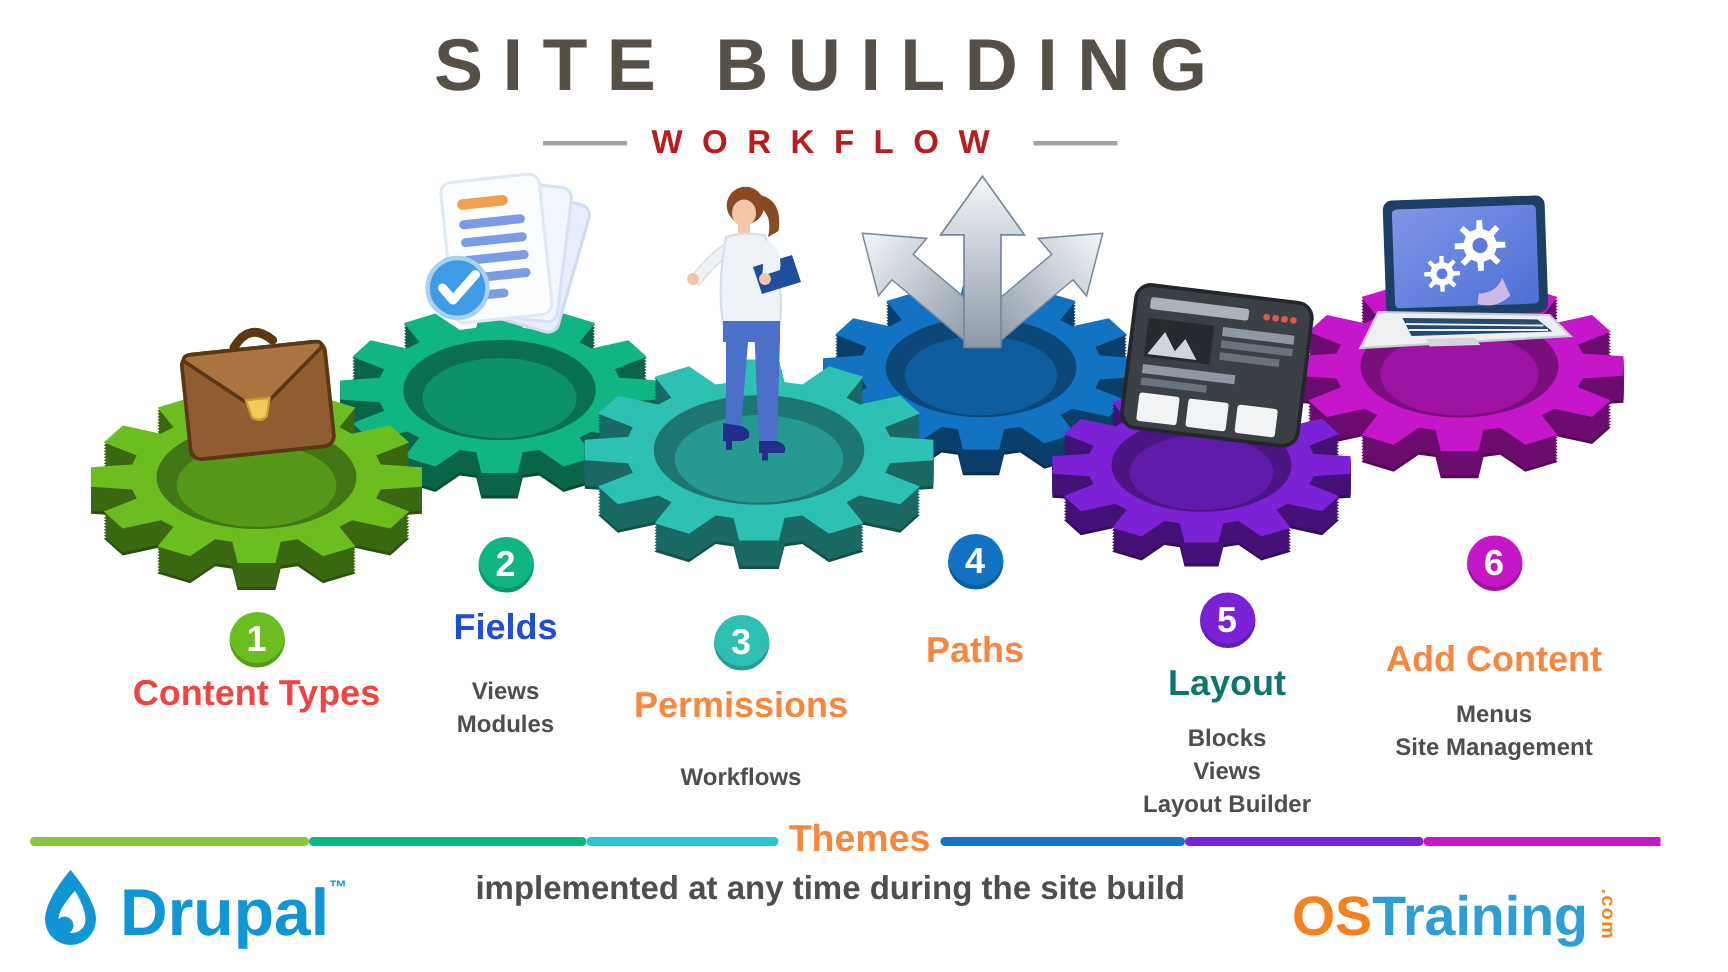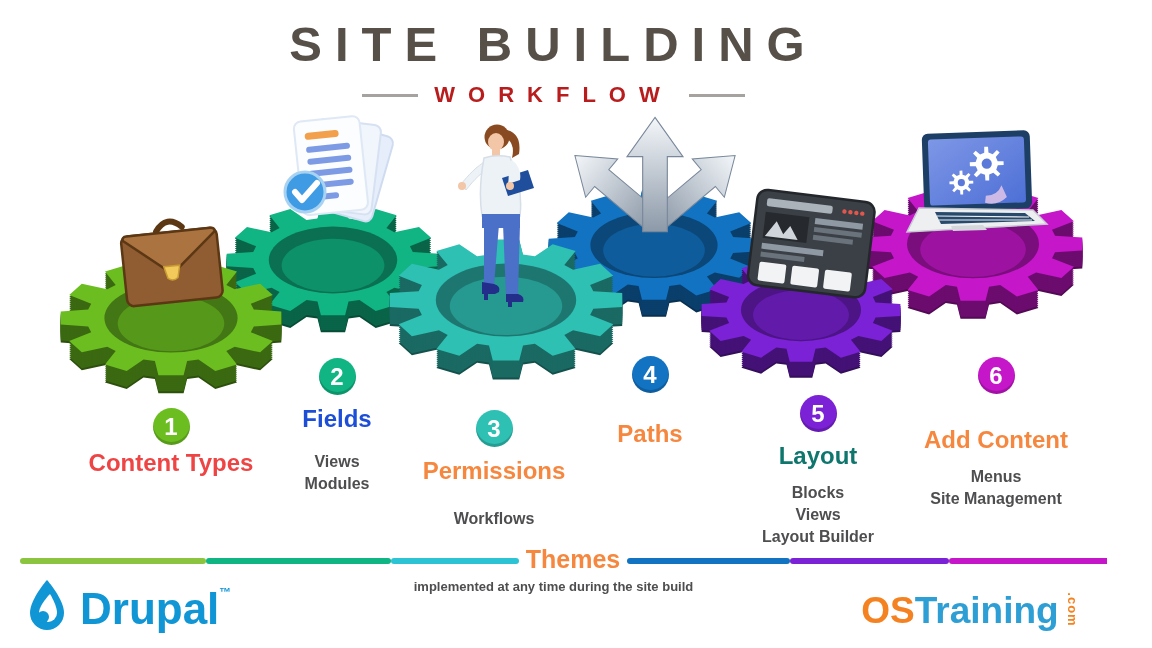--- a/index.html
+++ b/index.html
@@ -21,21 +21,21 @@
   .s1{left:61px;top:408px}   .s1 .step-label{margin-top:4px}
   .s2{left:227px;top:358px}  .s2 .subs{margin-top:18px}
   .s3{left:384px;top:410px}  .s3 .subs{margin-top:23px}
   .s4{left:540px;top:356px}  .s4 .step-label{margin-top:27px}
   .s5{left:708px;top:395px}
   .s6{left:886px;top:357px}  .s6 .step-label{margin-top:32px}
   .line-seg{position:absolute;top:558px;height:6px;border-radius:3px;}
   .theme-label{position:absolute;left:503px;width:140px;top:545px;text-align:center;
          font-size:25px;font-weight:bold;}
   .theme-desc{position:absolute;top:579px;left:0;right:0;text-align:center;
-         font-size:13px;font-weight:bold;color:#4e4d4f;}
+         font-size:22px;font-weight:bold;color:#4e4d4f;}
   .drupal{position:absolute;left:24px;top:578px;display:flex;align-items:flex-end;gap:10px;}
   .drupal-name{font-size:44px;font-weight:bold;letter-spacing:0px;}
   .drupal-tm{font-size:12px;font-weight:bold;vertical-align:28px;}
   .ostraining{position:absolute;right:18px;top:590px;display:flex;align-items:flex-start;}
   .os-os{font-size:37px;font-weight:bold;}
   .os-training{font-size:37px;font-weight:bold;}
   .os-com{display:inline-block;font-size:13px;font-weight:bold;letter-spacing:1px;
           transform:rotate(90deg);transform-origin:center;margin-top:12px;margin-left:-4px;}
 </style>
 </head>

